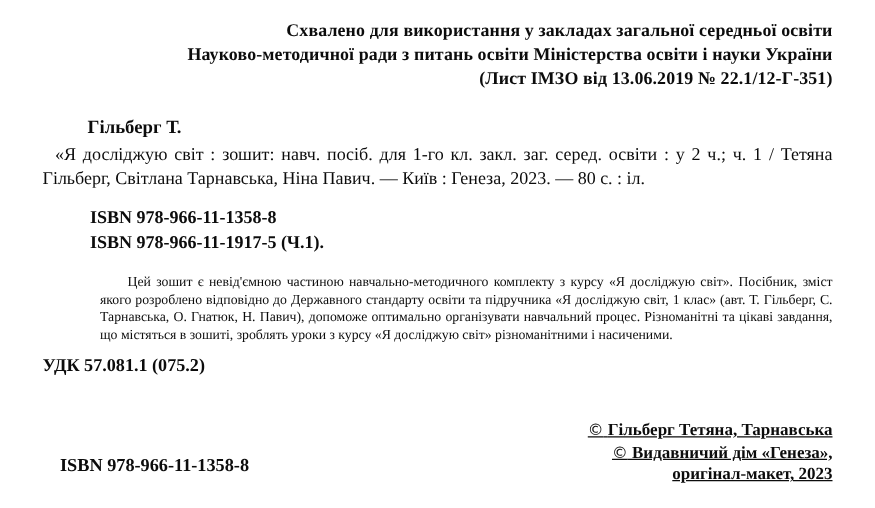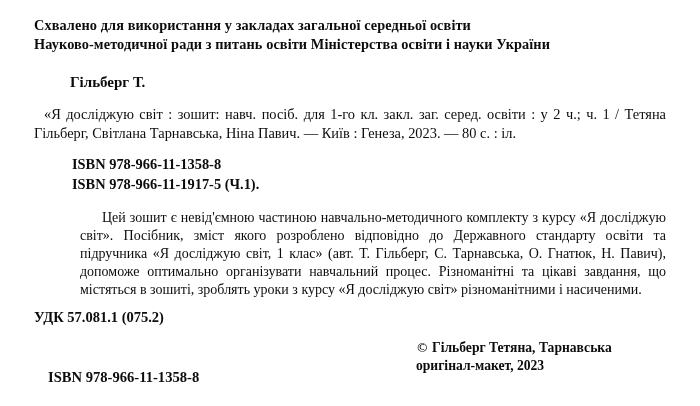--- a/index.html
+++ b/index.html
@@ -17,21 +17,21 @@
   .page {
     position: relative;
     width: 700px;
     height: 406px;
     box-sizing: border-box;
     padding: 16px 34px 0 34px;
   }
 
   
   .approval {
-    text-align: left;
+    text-align: right;
     font-weight: bold;
     font-size: 14.3px;
     line-height: 1.30;
     letter-spacing: 0.1px;
   }
   .approval div {
     white-space: nowrap;
   }
   .approval .line4 {
     margin-top: 1px;
@@ -55,40 +55,40 @@
   }
   .rec-body {
     flex: 1 1 auto;
     font-size: 14.4px;
     line-height: 1.33;
   }
   .author {
     font-weight: bold;
     font-size: 15px;
     margin-left: 36px;
-    margin-bottom: 12px;
+    margin-bottom: 2px;
   }
   .rec-text {
     text-align: justify;
     text-indent: 10px;
   }
 
   .isbn-block {
     margin-top: 12px;
     font-weight: bold;
     font-size: 14.4px;
     line-height: 1.38;
     padding-left: 38px;
   }
 
   
   .annotation {
     margin-top: 14px;
     margin-left: 46px;
-    font-size: 14px;
+    font-size: 11px;
     line-height: 1.29;
     text-align: justify;
     text-indent: 22px;
   }
 
   
   .udk {
     margin-top: 10px;
     text-align: left;
     font-weight: bold;
@@ -109,41 +109,43 @@
   .bottom-left {
     font-weight: bold;
     font-size: 14.6px;
     line-height: 1.42;
     padding-left: 14px;
     padding-top: 28px;
   }
   .bottom-right {
     font-size: 13.6px;
     line-height: 1.30;
-    text-align: left;
+    text-align: right;
     font-weight: bold;
     min-width: 250px;
+    text-decoration: underline;
   }
   .bottom-right .rline {
     white-space: nowrap;
   }
   .copy {
     font-family: "DejaVu Sans", sans-serif;
     font-weight: normal;
     font-size: 12.6px;
   }
 </style>
 </head>
 <body>
 
 <div class="page">
 
   <div class="approval">
     <div>Схвалено для використання у закладах загальної середньої освіти</div>
     <div>Науково-методичної ради з питань освіти Міністерства освіти і науки України</div>
+    <div class="line4">(Лист ІМЗО від 13.06.2019 № 22.1/12-Г-351)</div>
   </div>
 
   <div class="record">
     <div class="rec-body">
       <div class="author">Гільберг Т.</div>
       <div class="rec-text">«Я досліджую світ : зошит: навч. посіб. для 1-го кл. закл. заг. серед. освіти : у 2 ч.; ч. 1 / Тетяна Гільберг, Світлана Тарнавська, Ніна Павич. — Київ : Генеза, 2023. — 80 с. : іл.</div>
       <div class="isbn-block">
         <div>ISBN 978-966-11-1358-8</div>
         <div>ISBN 978-966-11-1917-5 (Ч.1).</div>
       </div>
@@ -153,17 +155,18 @@
   <div class="annotation">Цей зошит є невід'ємною частиною навчально-методичного комплекту з курсу «Я досліджую світ». Посібник, зміст якого розроблено відповідно до Державного стандарту освіти та підручника «Я досліджую світ, 1 клас» (авт. Т. Гільберг, С. Тарнавська, О. Гнатюк, Н. Павич), допоможе оптимально організувати навчальний процес. Різноманітні та цікаві завдання, що містяться в зошиті, зроблять уроки з курсу «Я досліджую світ» різноманітними і насиченими.</div>
 
   <div class="udk">УДК 57.081.1 (075.2)</div>
 
   <div class="bottom">
     <div class="bottom-left">
       <div>ISBN 978-966-11-1358-8</div>
     </div>
     <div class="bottom-right">
       <div class="rline"><span class="copy">©</span> <span>Гільберг Тетяна, Тарнавська</span></div>
+      <div class="rline"><span class="copy">©</span> <span>Видавничий дім «Генеза»,</span></div>
       <div class="rline"><span>оригінал-макет, 2023</span></div>
     </div>
   </div>
 
 </div>
 
 </body></html>

